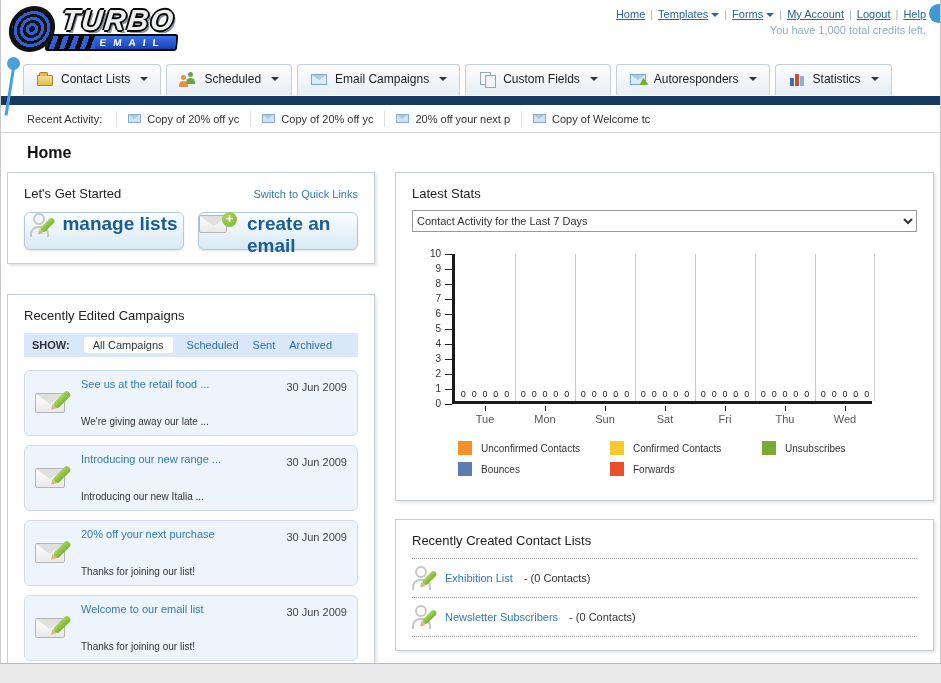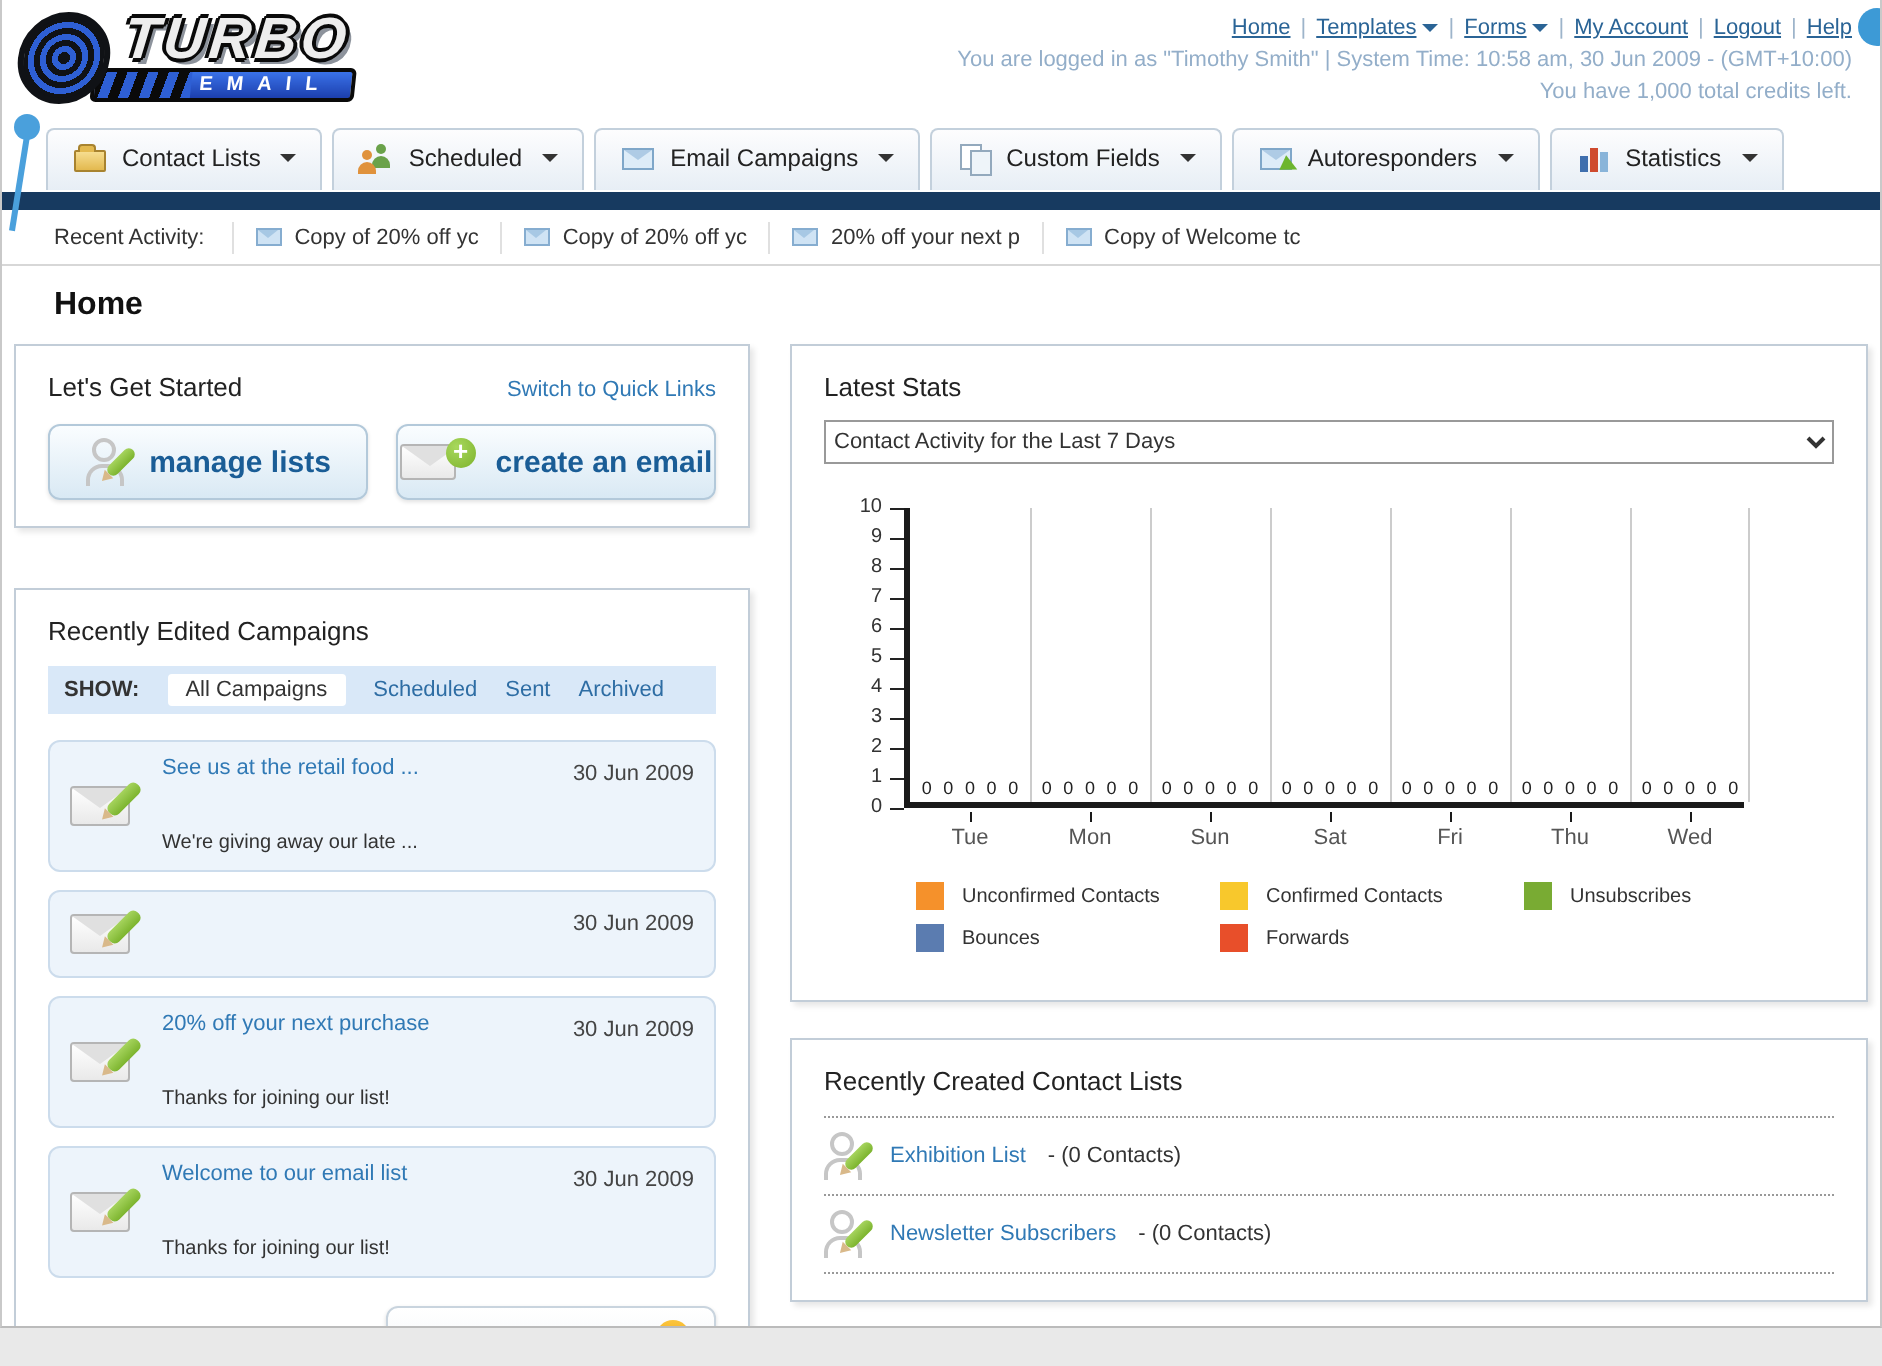--- a/index.html
+++ b/index.html
@@ -70,21 +70,21 @@
   .col-right { flex:1; }
   .panel { background:#fff; border:1px solid #c2cdd8; box-shadow:2px 2px 3px rgba(0,0,0,0.10); padding:13px 16px; }
   .panel-title { font-size:13px; color:#222; }
 
   
   .gs-panel { margin-bottom:30px; }
   .gs-head { display:flex; justify-content:space-between; align-items:baseline; }
   .gs-link { font-size:11px; color:#3079b5; text-decoration:none; cursor:pointer; }
   .gs-buttons { display:flex; gap:14px; margin-top:11px; }
   .gs-btn { flex:1; height:38px; background:linear-gradient(#fafdff,#d9e9f4); border:1px solid #b3c9da; border-radius:6px;
-    display:flex; align-items:center; justify-content:center; gap:10px; color:#1a5d96; font-weight:bold; font-size:15px; cursor:pointer; box-shadow:0 1px 2px rgba(0,0,0,0.12); }
+    display:flex; align-items:flex-start; justify-content:center; gap:10px; color:#1a5d96; font-weight:bold; font-size:19px; cursor:pointer; box-shadow:0 1px 2px rgba(0,0,0,0.12); }
 
   
   .pp { position:relative; width:22px; height:24px; flex:0 0 auto; }
   .pp::before { content:""; position:absolute; top:0; left:3px; width:8px; height:8px; border:2px solid #c6c6c6; border-radius:50%; }
   .pp::after { content:""; position:absolute; top:13px; left:0; width:15px; height:9px; border:2px solid #c6c6c6; border-bottom:none; border-radius:8px 8px 0 0; }
   .pencil { position:absolute; width:17px; height:6px; background:linear-gradient(#a6d45e,#7cb42e); border-radius:3px; transform:rotate(-45deg); z-index:2; }
   .pp .pencil { right:-4px; top:9px; }
   .pencil::before { content:""; position:absolute; left:-5px; top:0; width:0; height:0; border-top:3px solid transparent; border-bottom:3px solid transparent; border-right:5px solid #d9b98a; }
   .env-pencil { position:relative; width:36px; height:26px; flex:0 0 auto; }
   .env-white { position:absolute; left:0; top:3px; width:30px; height:20px; background:linear-gradient(#ffffff,#e9e9e9); border:1px solid #b5b5b5; border-radius:2px; }
@@ -141,21 +141,20 @@
   <div class="header">
     <div class="logo">
       <span class="logo-swirl"></span>
       <span class="logo-text">
         <span class="logo-top">TURBO</span>
         <span class="logo-band">EMAIL</span>
       </span>
     </div>
     <div class="top-right">
       <div class="top-nav"><a class="top-link">Home</a><span class="sep">|</span><a class="top-link">Templates<span class="caret"></span></a><span class="sep">|</span><a class="top-link">Forms<span class="caret"></span></a><span class="sep">|</span><a class="top-link">My Account</a><span class="sep">|</span><a class="top-link">Logout</a><span class="sep">|</span><a class="top-link">Help</a></div>
-      <div class="login-line">You are logged in as "Timothy Smith" | System Time: 10:58 am, 30 Jun 2009 - (GMT+10:00)</div>
       <div class="credits-line">You have 1,000 total credits left.</div>
     </div>
     <div class="corner-dot"></div>
   </div>
   <div class="pin-dot"></div>
   <div class="pin-line"></div>
 
   <div class="tabbar">
       <div class="tab">
         <span class="ticon">
@@ -278,20 +277,24 @@
                 <a class="camp-title">See us at the retail food ...</a>
                 <div class="camp-sub">We're giving away our late ...</div>
               </div>
               <span class="camp-date">30 Jun 2009</span>
             </div>
             <div class="camp-row">
               <span class="env-pencil">
                 <span class="env-white"></span>
                 <span class="pencil"></span>
               </span>
+              <div class="camp-text">
+                <a class="camp-title">Introducing our new range ...</a>
+                <div class="camp-sub">Introducing our new Italia ...</div>
+              </div>
               <span class="camp-date">30 Jun 2009</span>
             </div>
             <div class="camp-row">
               <span class="env-pencil">
                 <span class="env-white"></span>
                 <span class="pencil"></span>
               </span>
               <div class="camp-text">
                 <a class="camp-title">20% off your next purchase</a>
                 <div class="camp-sub">Thanks for joining our list!</div>

